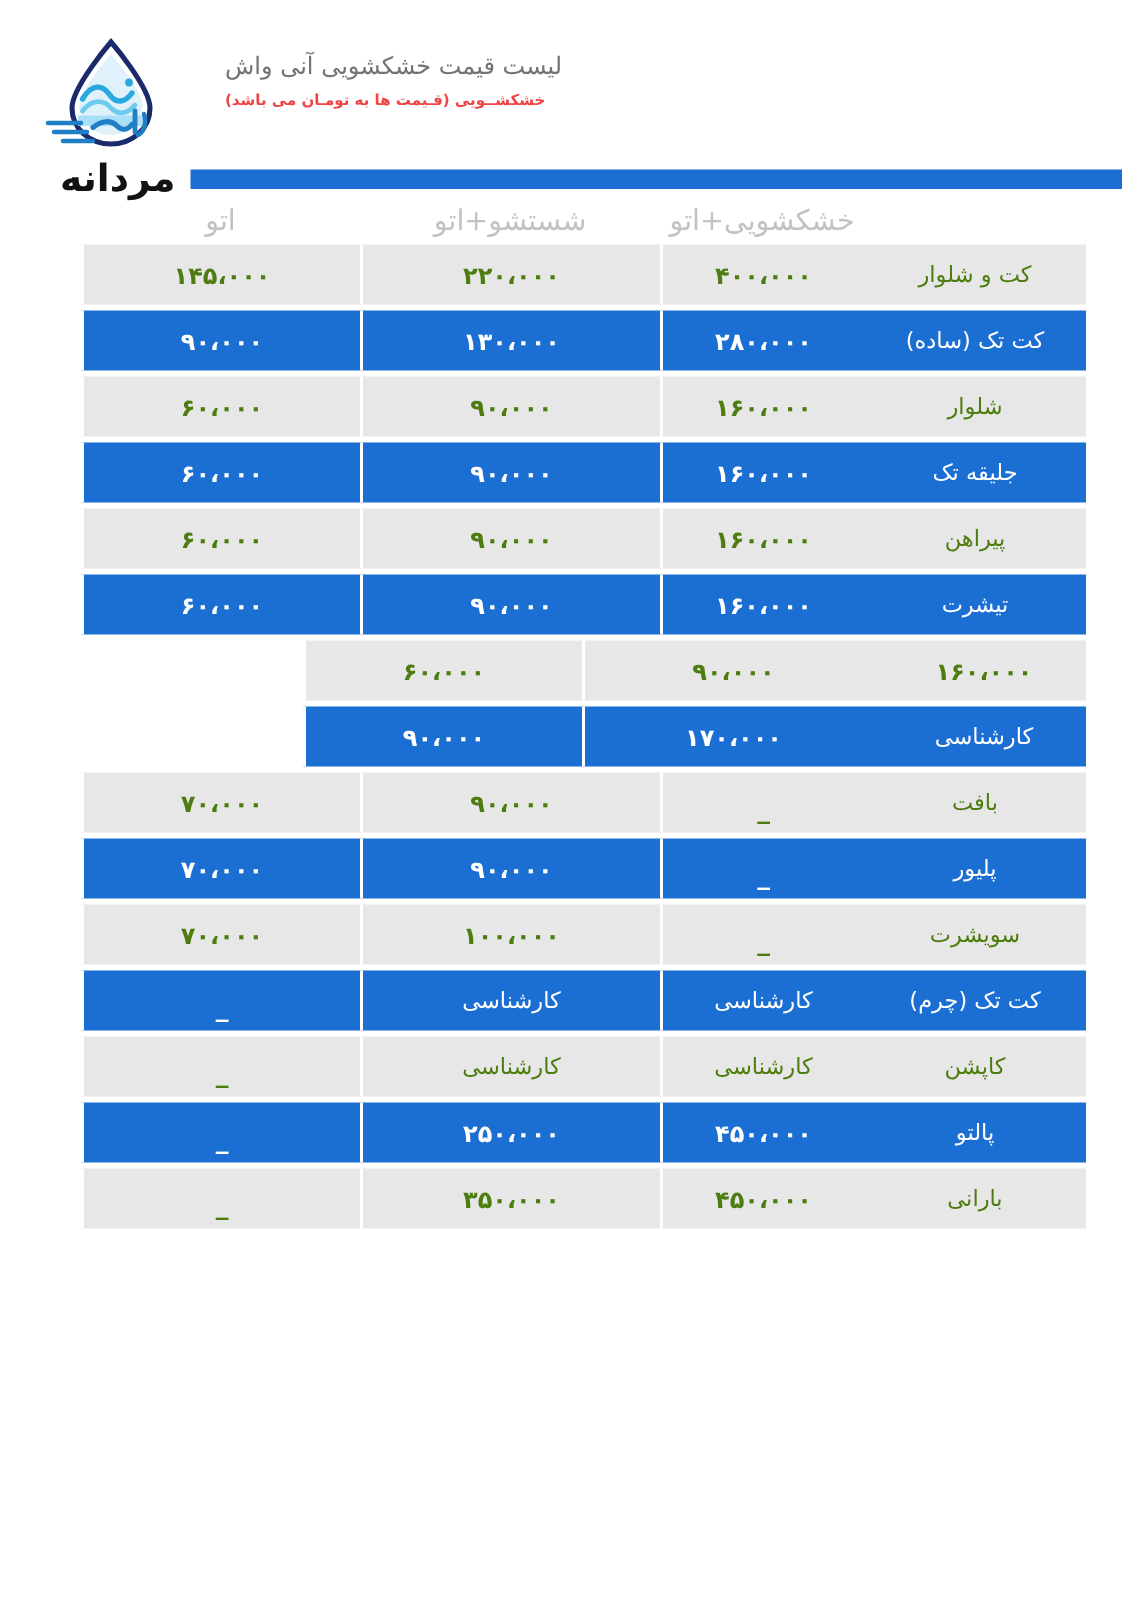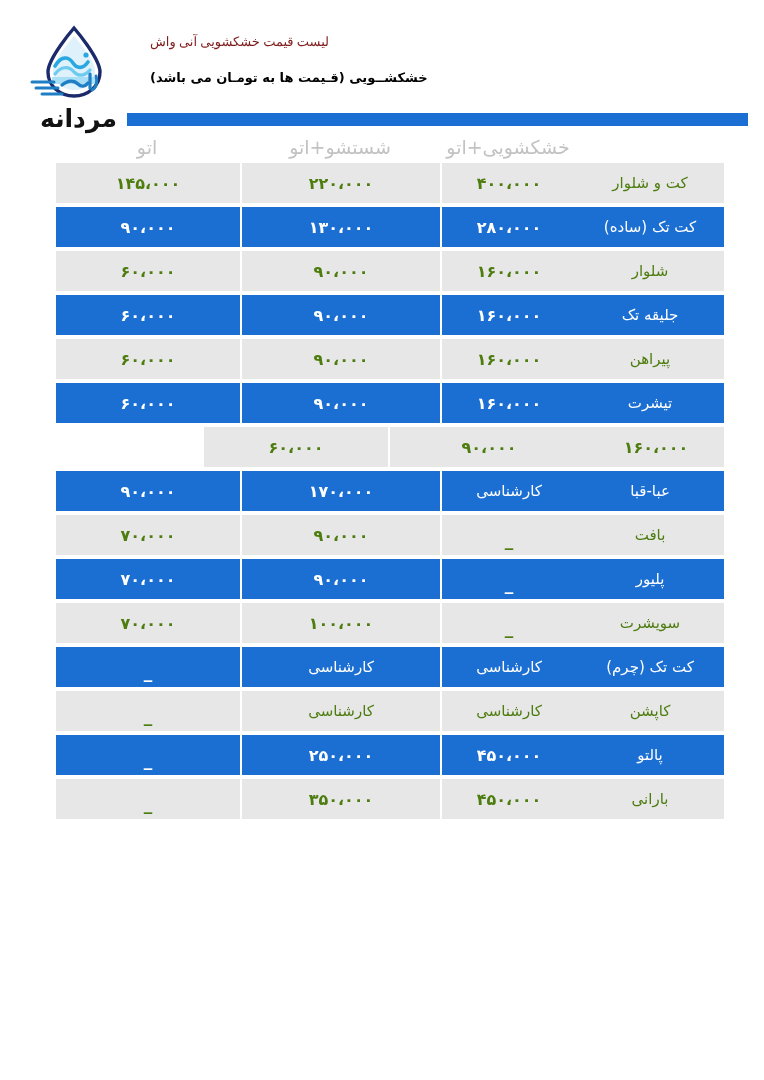--- a/index.html
+++ b/index.html
@@ -36,32 +36,31 @@
     height: 84px;
   }
   .header-text {
     position: absolute;
     left: 150px;
     top: 18px;
     text-align: left;
     direction: rtl;
   }
   .title-sub {
-    font-size: 13px;
-    color: #7f1d1d;
+    font-size: 16px;
+    color: #737373;
     letter-spacing: 0px;
     line-height: 1.5;
     white-space: nowrap;
-    font-family: Liberation Serif, serif;
   }
   .title-main {
-    font-size: 13px;
+    font-size: 10px;
     font-weight: bold;
-    color: #000000;
-    margin-top: 18px;
+    color: #ef4444;
+    margin-top: 6px;
     white-space: nowrap;
     letter-spacing: 0px;
   }
 
   
   .section-head {
     position: absolute;
     top: 106px;
     right: 16px;
     left: 40px;
@@ -294,23 +293,20 @@
           <span class="num">۱۶۰،۰۰۰</span>
         </div>
         <div class="cell c-wash">
           <span class="num">۹۰،۰۰۰</span>
         </div>
         <div class="cell c-iron">
           <span class="num">۶۰،۰۰۰</span>
         </div>
       </div>
       <div class="row blue">
-        <div class="cell c-label">
-          <span class="word">عبا-قبا</span>
-        </div>
         <div class="cell c-dry">
           <span class="word">کارشناسی</span>
         </div>
         <div class="cell c-wash">
           <span class="num">۱۷۰،۰۰۰</span>
         </div>
         <div class="cell c-iron">
           <span class="num">۹۰،۰۰۰</span>
         </div>
       </div>

